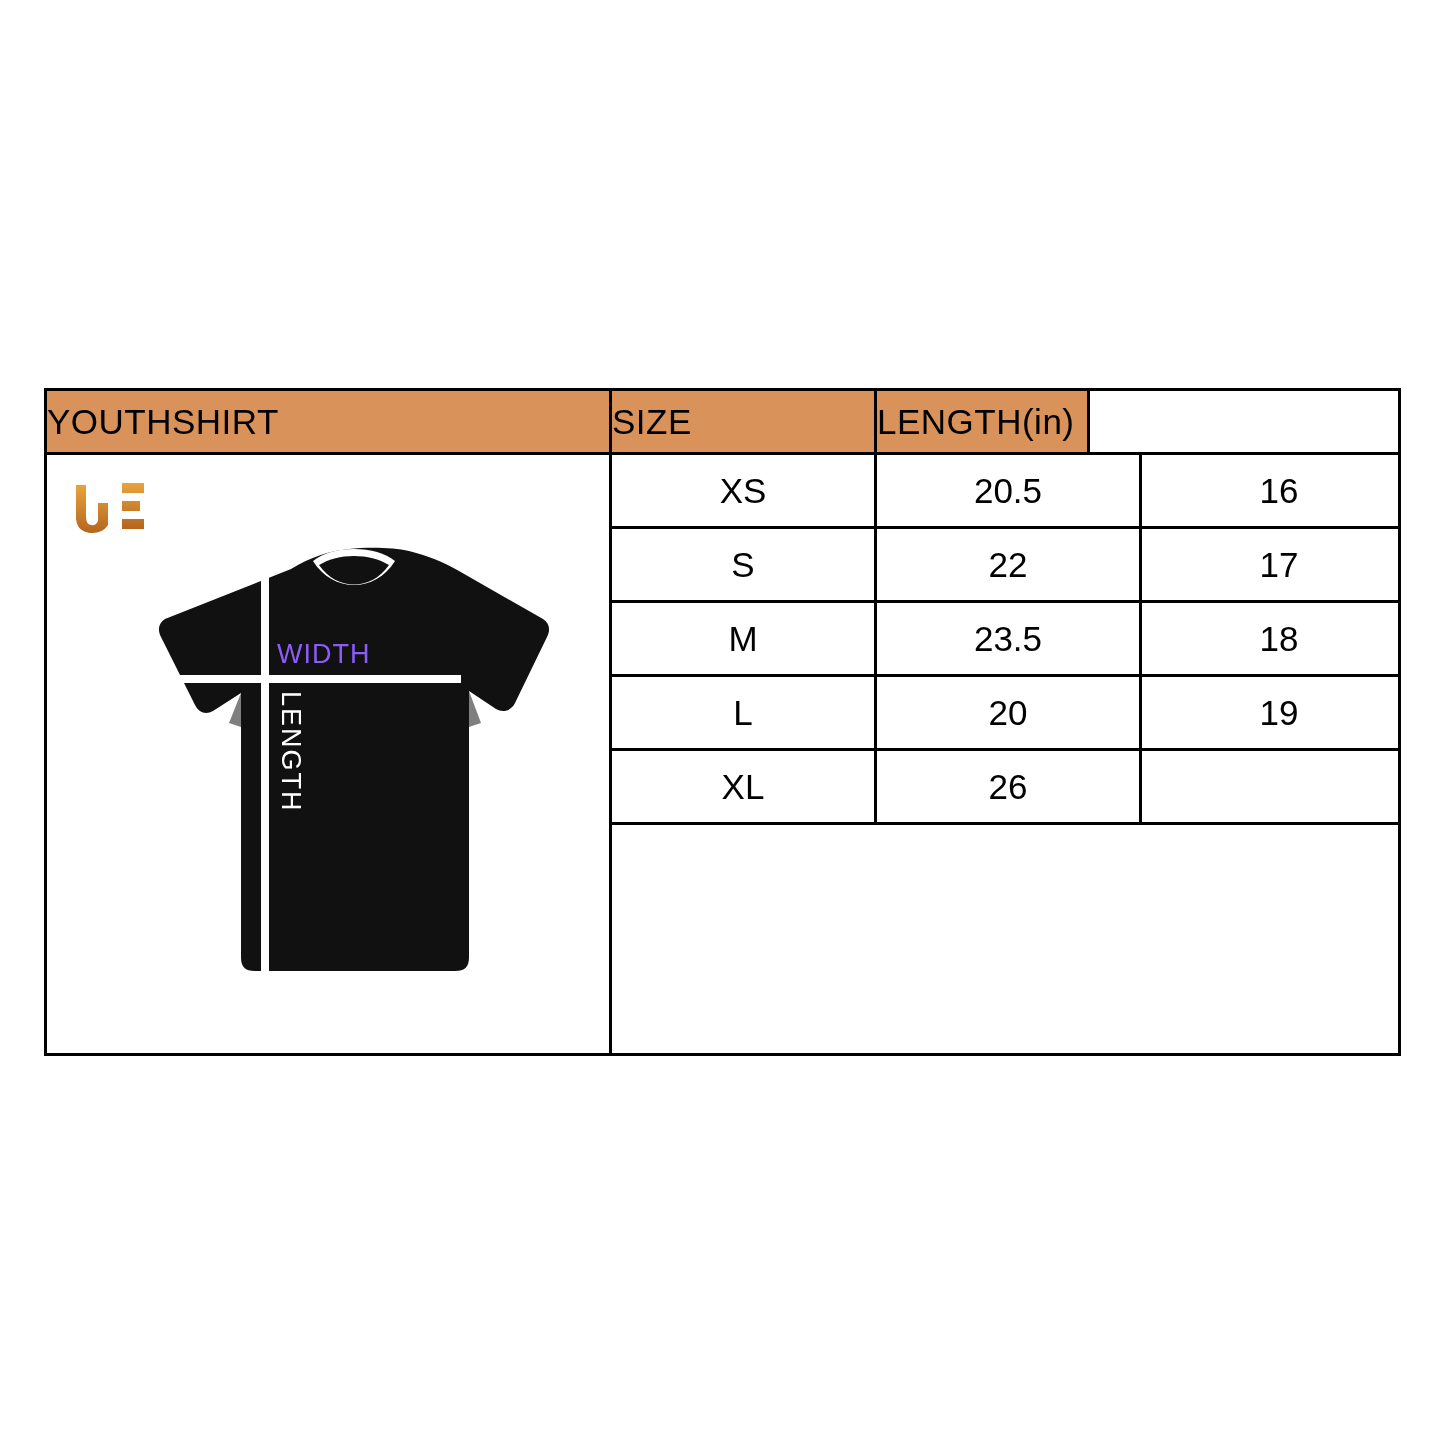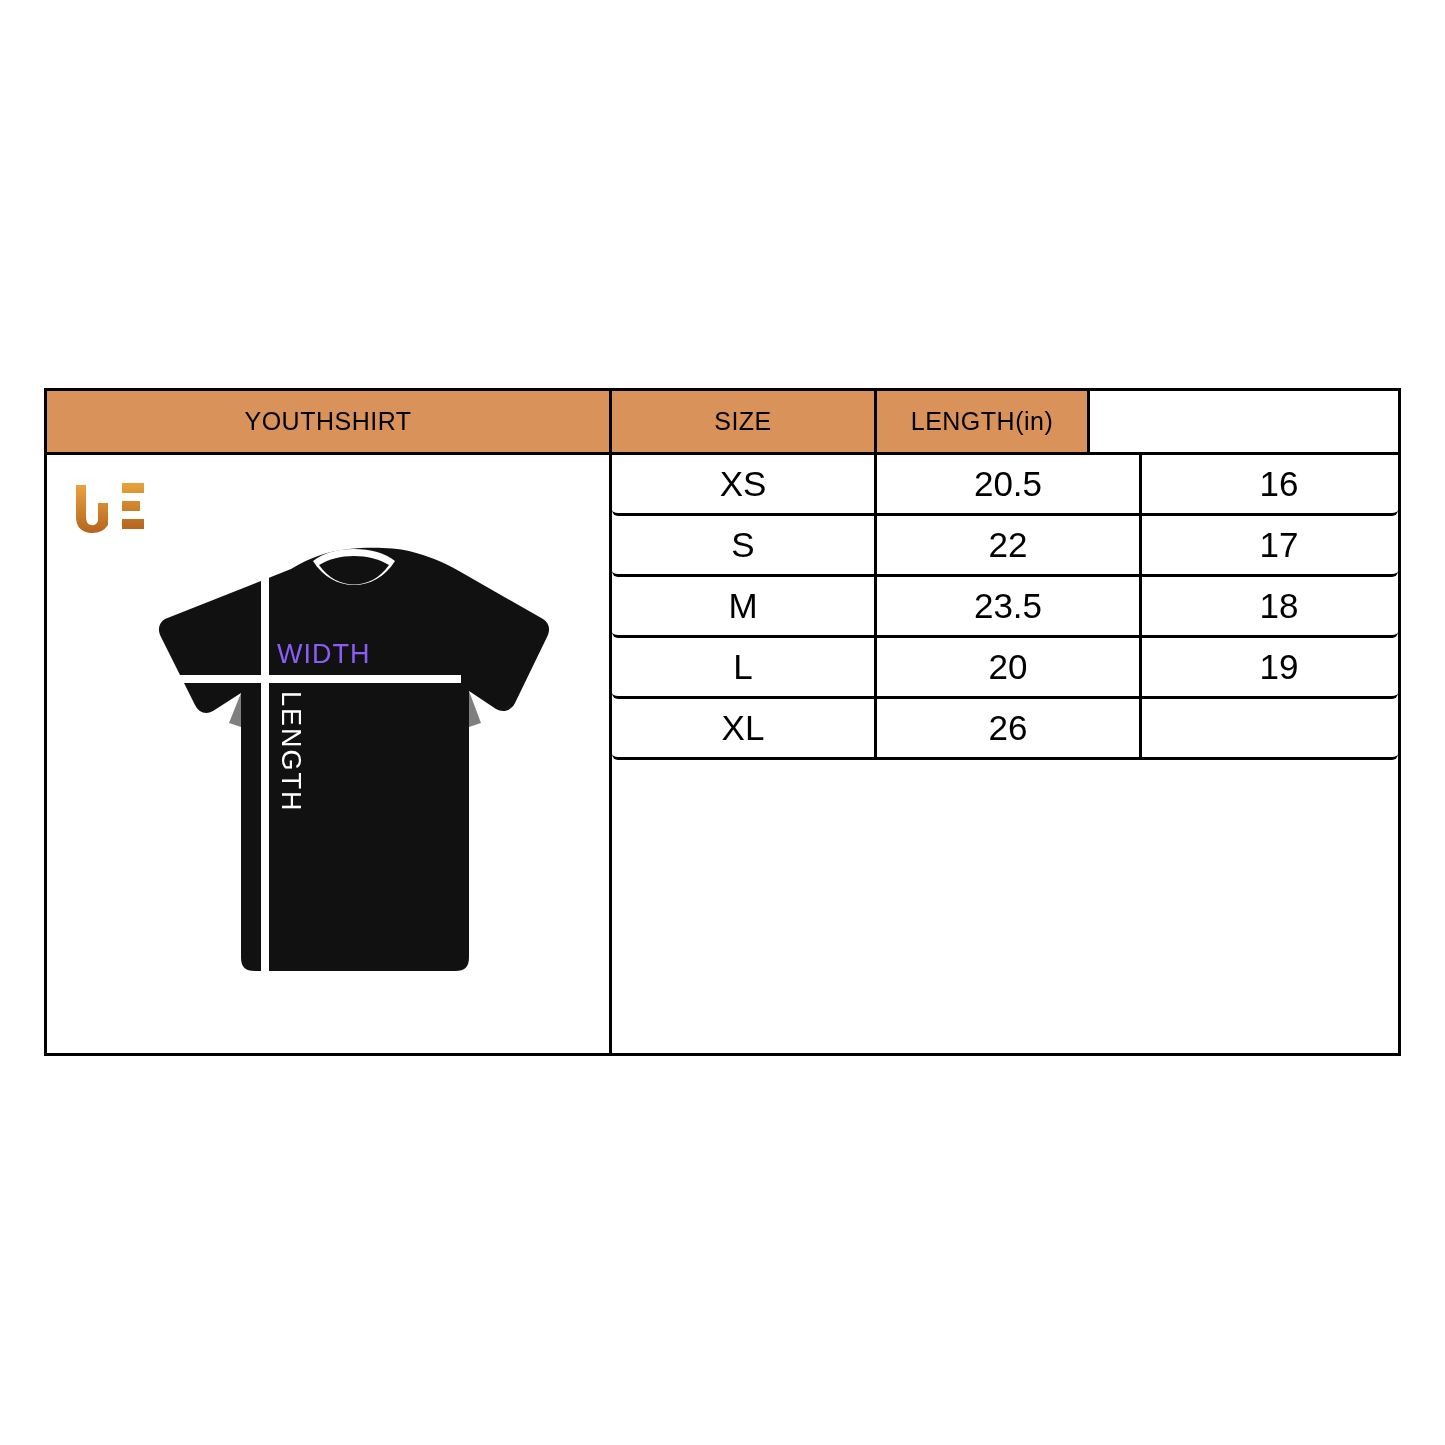--- a/index.html
+++ b/index.html
@@ -29,24 +29,24 @@
   .header-row {
     display: flex;
     height: 64px;
     border-bottom: 3px solid #000000;
     box-sizing: border-box;
   }
   .hcell {
     background: #d99259;
     display: flex;
     align-items: center;
-    justify-content: center;
+    justify-content: flex-start;
     box-sizing: border-box;
     color: #000000;
-    font-size: 25px;
+    font-size: 35px;
     letter-spacing: .5px;
   }
   .hcell.brand { width: 565px; border-right: 3px solid #000000; }
   .hcell.size  { width: 265px; border-right: 3px solid #000000; }
   .hcell.len   { width: 213px; border-right: 3px solid #000000; }
   .hcell.wid   { flex: 1; }
 
   
   .body-row {
     display: flex;
@@ -76,24 +76,23 @@
     width: 420px;
     height: 470px;
   }
 
   .table-pane {
     flex: 1;
     position: relative;
   }
   .trow {
     display: flex;
-    height: 61px;
+    height: 74px;
     box-sizing: border-box;
     border-bottom: 3px solid #000000;
-    border-radius: 6px;
   }
   .trow.last { border-bottom: 3px solid #000000; text-align: center; }
   .tcell {
     display: flex;
     align-items: center;
     justify-content: center;
     font-size: 35px;
     color: #000000;
     box-sizing: border-box;
   }

